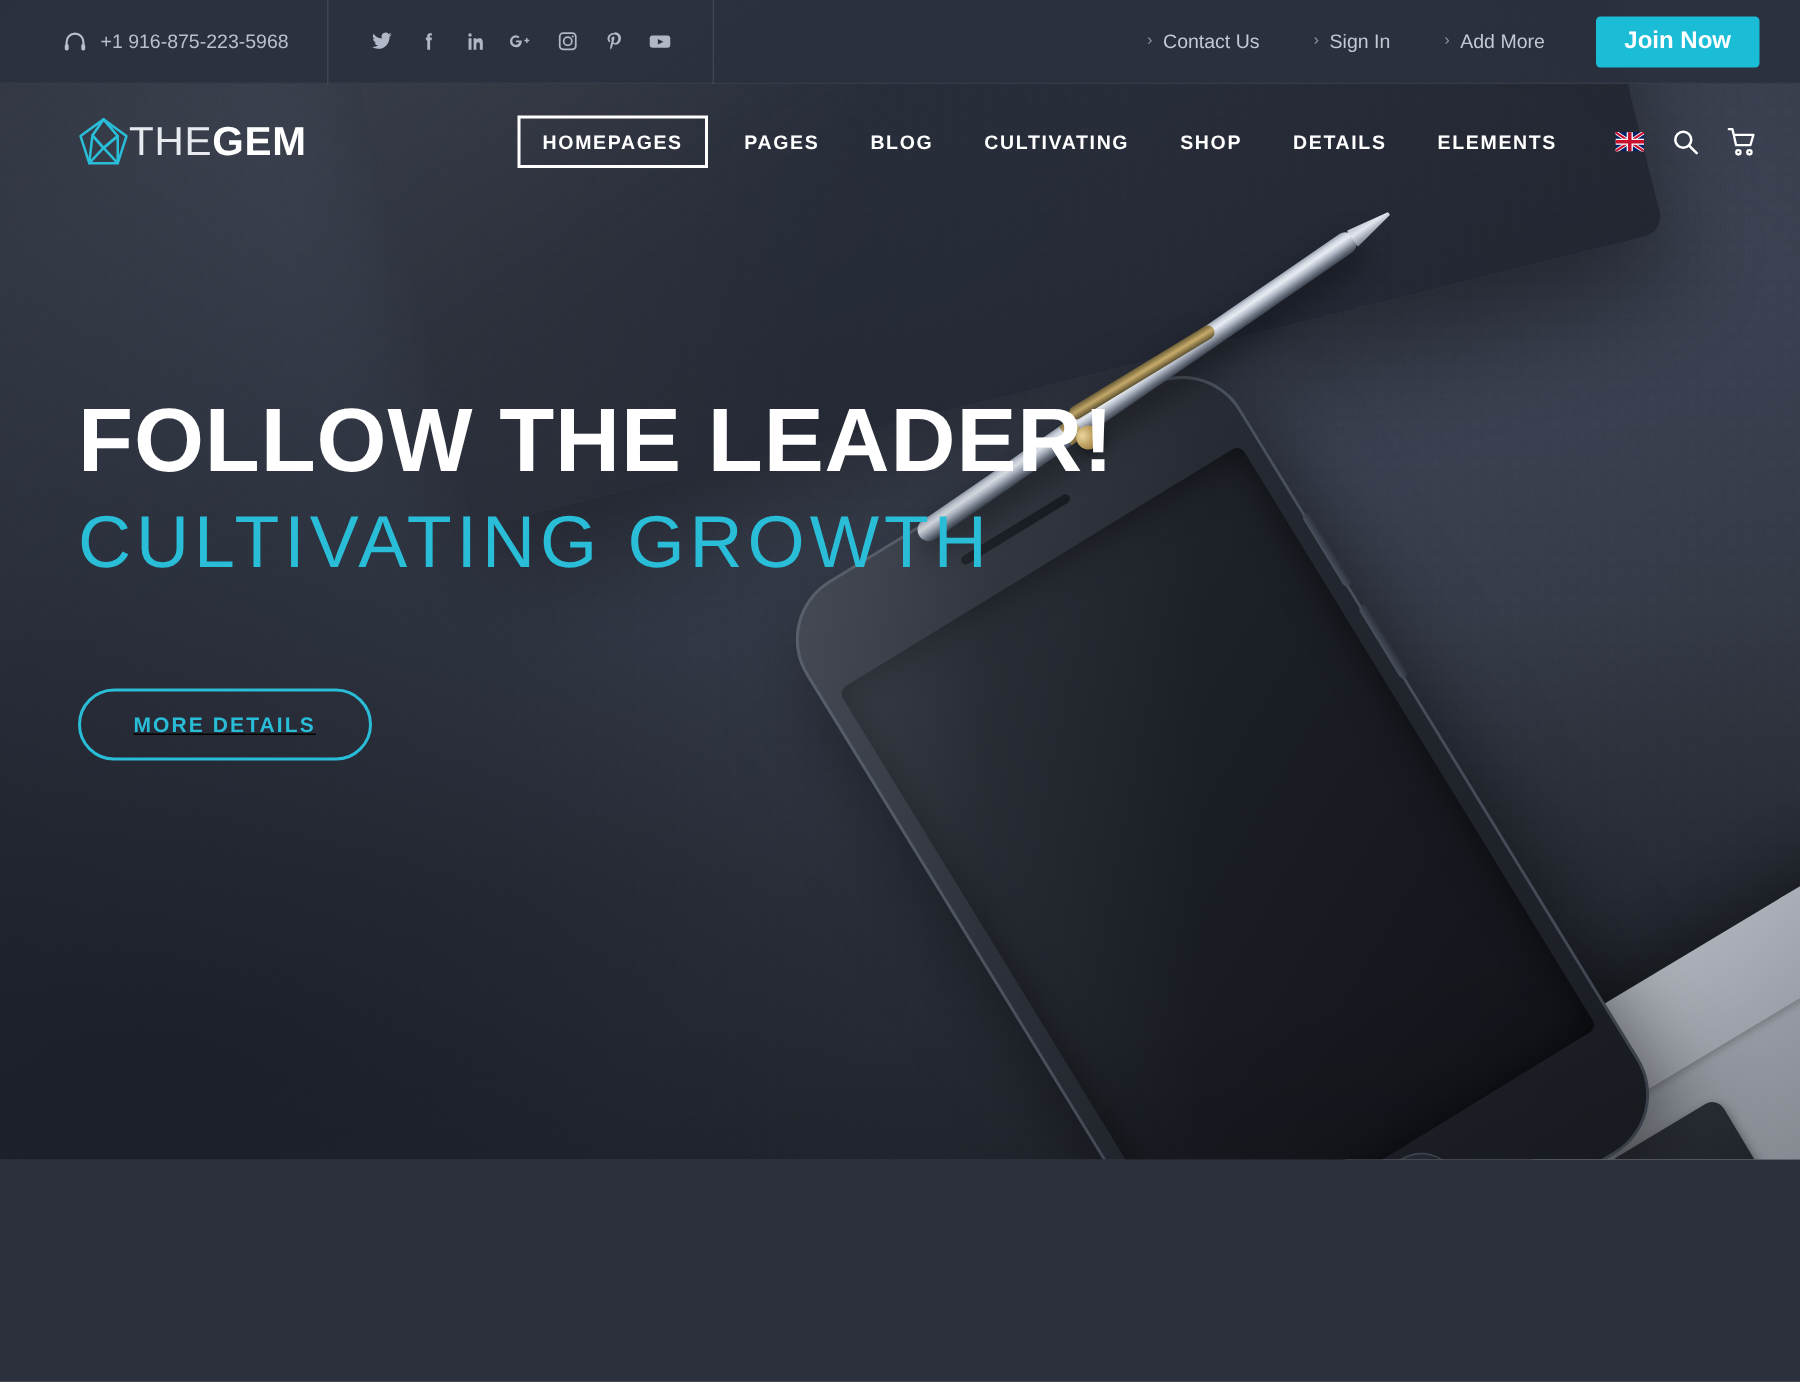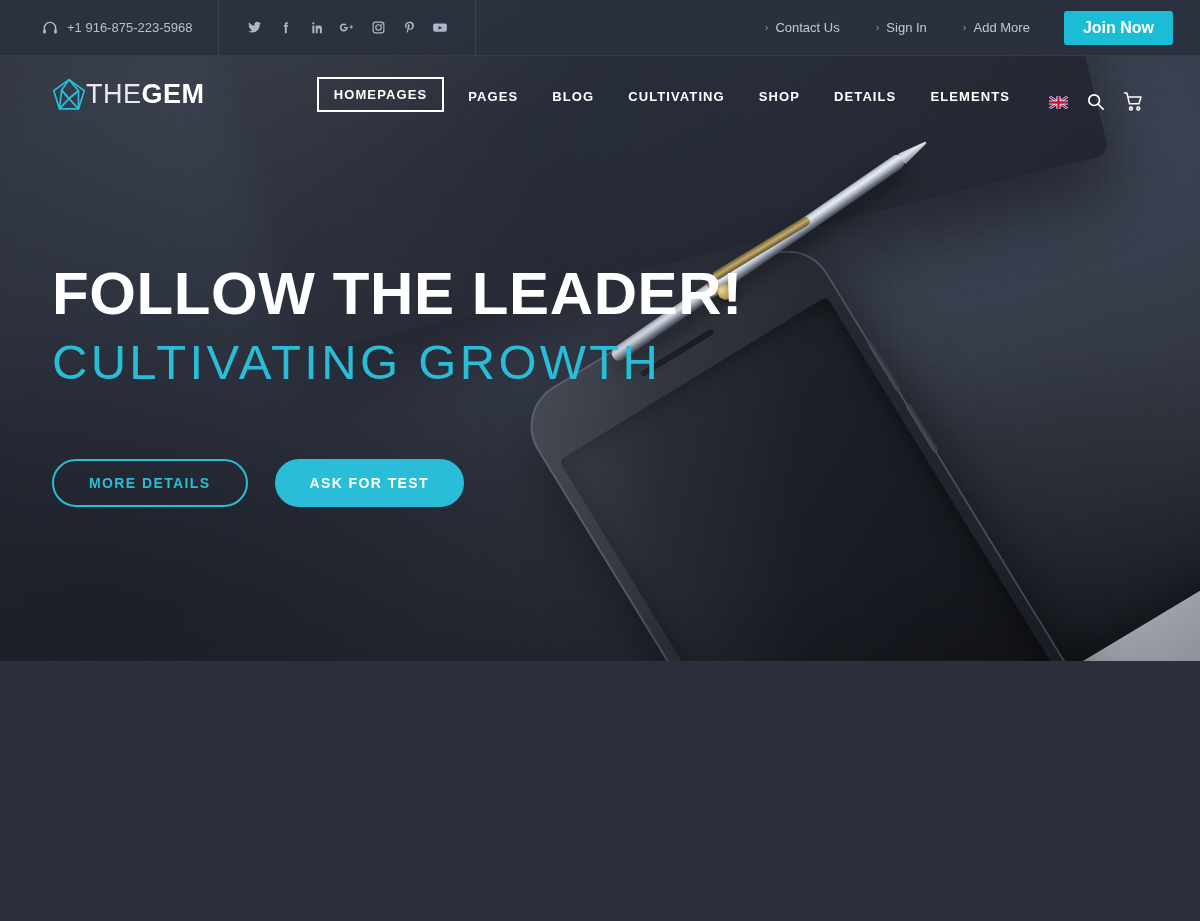--- a/index.html
+++ b/index.html
@@ -3,21 +3,21 @@
 <meta charset="utf-8">
 <style>
   * { margin:0; padding:0; box-sizing:border-box; }
   html, body {
     width:1200px; height:921px; overflow:hidden;
     background:#2b303c;
     font-family:"Liberation Sans", sans-serif;
     -webkit-font-smoothing:antialiased;
   }
 
-  .page { position:relative; width:1200px; height:661px; overflow:hidden; }
+  .page { position:relative; width:1200px; height:773px; overflow:hidden; }
 
   
   .hero-photo { position:absolute; inset:0; overflow:hidden; background:#343a49; }
 
   
   .desk {
     position:absolute; inset:0;
     background:
       radial-gradient(120% 90% at 38% 18%, rgba(92,100,118,0.50) 0%, rgba(70,77,94,0.22) 38%, rgba(0,0,0,0) 66%),
       radial-gradient(90% 70% at 8% 92%, rgba(15,17,24,0.62) 0%, rgba(15,17,24,0.0) 62%),
@@ -194,21 +194,21 @@
   .header {
     position:absolute; left:0; top:56px; width:1200px; height:77px;
     display:flex; align-items:center; z-index:8;
   }
   .logo { display:flex; align-items:center; padding-left:52px; text-decoration:none; }
   .gem-icon { width:34px; height:33px; display:block; }
   .logo-text { font-size:27px; letter-spacing:.5px; line-height:1; }
   .logo-the { color:#e7eaef; font-weight:300; }
   .logo-gem { color:#ffffff; font-weight:bold; }
 
-  .nav { margin-left:auto; display:flex; align-items:flex-end; padding-right:56px; gap:0; }
+  .nav { margin-left:auto; display:flex; align-items:center; padding-right:28px; gap:0; }
   .nav-item {
     color:#ffffff; font-size:13px; font-weight:bold; letter-spacing:1.1px;
     text-decoration:none; padding:8px 17px;
   }
   .nav-item.active {
     border:2px solid #ffffff; padding:8px 15px; margin:0 7px;
   }
   .nav-icons { display:flex; align-items:center; gap:18px; margin-left:22px; }
   .flag { width:19px; height:13px; display:block; border-radius:1px; }
   .ic { color:#ffffff; display:flex; align-items:center; }
@@ -220,21 +220,21 @@
     line-height:1.08; white-space:nowrap;
   }
   .h-line2 {
     font-size:49px; font-weight:300; color:#29bdd8; letter-spacing:3.3px;
     line-height:1.22; margin-top:6px; white-space:nowrap;
   }
   .hero-para {
     margin-top:60px; color:#e3e7ee; font-size:19px; line-height:1.82; font-weight:300;
     max-width:580px;
   }
-  .hero-btns { margin-top:66px; display:flex; align-items:flex-end; gap:27px; }
+  .hero-btns { margin-top:66px; display:flex; align-items:flex-end; gap:27px;text-decoration:underline; }
   .btn {
     font-size:14px; font-weight:bold; letter-spacing:1.4px; border-radius:26px;
     cursor:pointer; font-family:"Liberation Sans", sans-serif; line-height:1;
   }
   .btn-outline {
     background:transparent; border:2px solid #29bdd8; color:#29bdd8;
     padding:15px 35px;
   }
   .btn-solid {
     background:#29bdd8; border:2px solid #29bdd8; color:#ffffff;
@@ -420,19 +420,18 @@
         </a>
       </div>
     </div>
   </div>
 
   <div class="hero-copy">
     <div class="h-line1">FOLLOW THE LEADER!</div>
     <div class="h-line2">CULTIVATING GROWTH</div>
     <div class="hero-btns">
       <button class="btn btn-outline">MORE DETAILS</button>
-      <button class="btn btn-solid">ASK FOR TEST</button>
     </div>
   </div>
 
   <div class="scroll-ind"></div>
 
 </div>
 
 </body></html>

